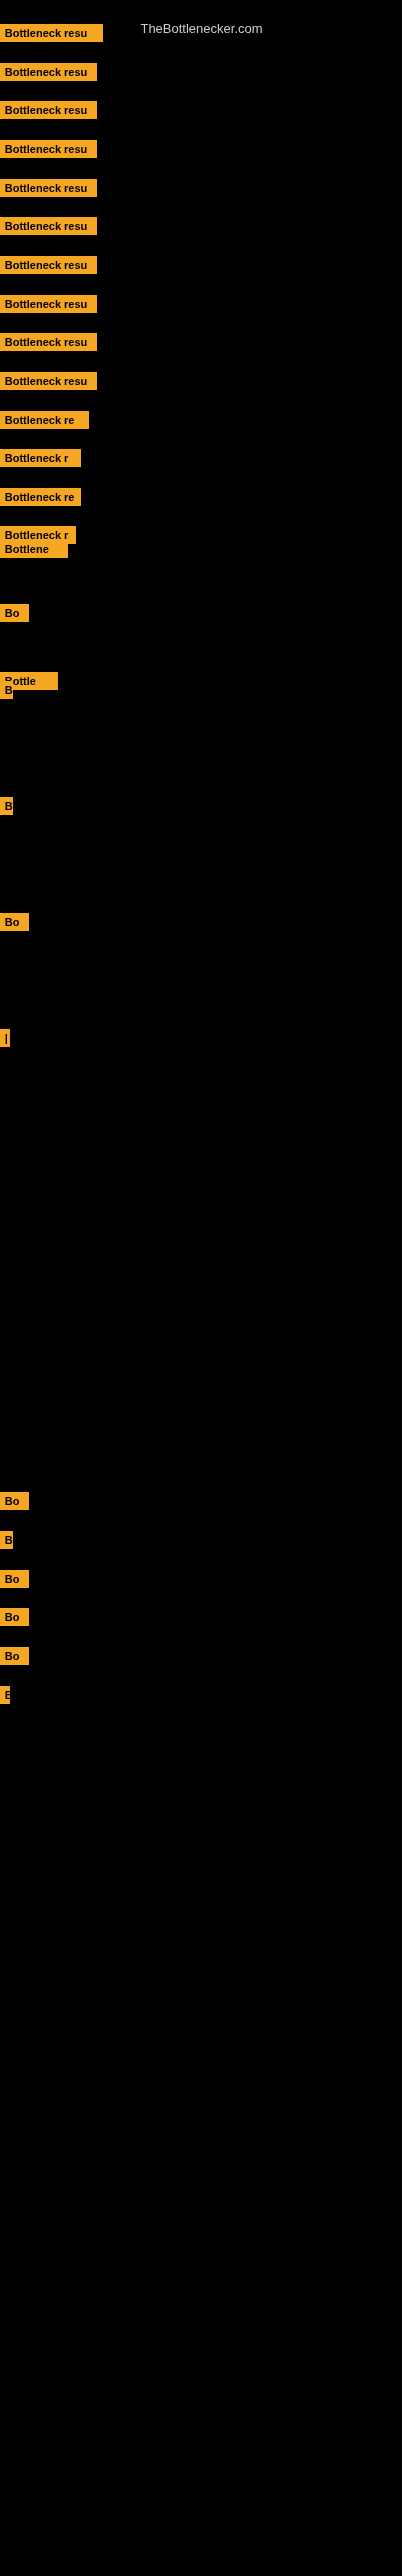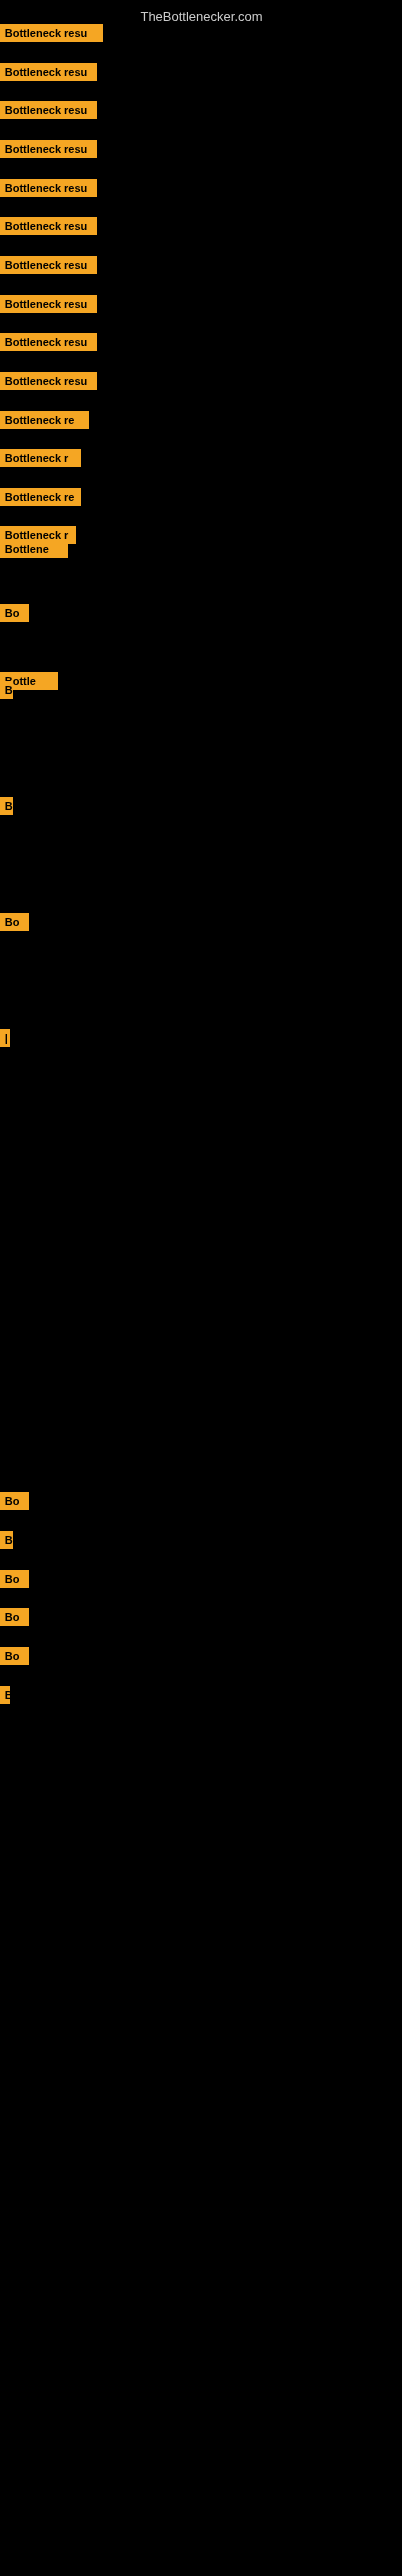--- a/index.html
+++ b/index.html
@@ -11,21 +11,21 @@
       background-color: #000000;
       width: 403px;
       min-height: 2576px;
       font-family: Arial, sans-serif;
       position: relative;
     }
     .site-title {
       text-align: center;
       color: #cccccc;
       font-size: 13px;
-      padding: 9px 0;
+      padding: 21px 0;
       width: 100%;
     }
     .bottleneck-item {
       position: absolute;
       left: 0;
       background-color: #f5a623;
       color: #000000;
       font-size: 11px;
       font-weight: bold;
       padding: 3.2px 4.8px;

